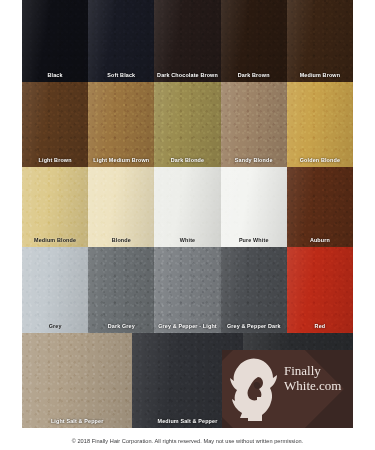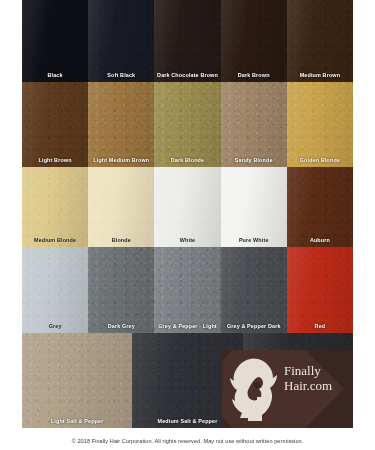--- a/index.html
+++ b/index.html
@@ -322,18 +322,18 @@
       <path fill="#e6dcd6" d="M30 2 C22 0 14 4 10 10 C6 15 5 20 6 24 L2 21 C3 27 6 31 9 33
         C7 36 6 40 7 44 L4 42 C5 48 9 53 14 56 L12 61 L20 61 L20 64 L34 64 L34 58
         C38 55 42 50 43 45 C45 40 44 35 42 31 C46 28 49 23 49 18 L45 21
         C45 13 40 6 33 3 Z M30 20 C33 20 35 23 35 26 C35 29 33 31 31 32
         C33 34 34 37 33 40 L29 40 L29 43 C26 44 23 43 21 41 C19 38 19 34 21 31
         C23 27 26 22 30 20 Z"></path>
       <path fill="#3a2723" d="M26 26 C28 24 31 25 32 27 C33 29 32 31 30 32 C27 32 25 29 26 26 Z"></path>
     </svg>
     <div class="logo-text">
       <div>Finally</div>
-      <div>Hair.com</div>
+      <div>White.com</div>
     </div>
   </div>
 
   <div class="footer">© 2018 Finally Hair Corporation.  All rights reserved. May not use without written permission.</div>
 </div>
 
 </body></html>

